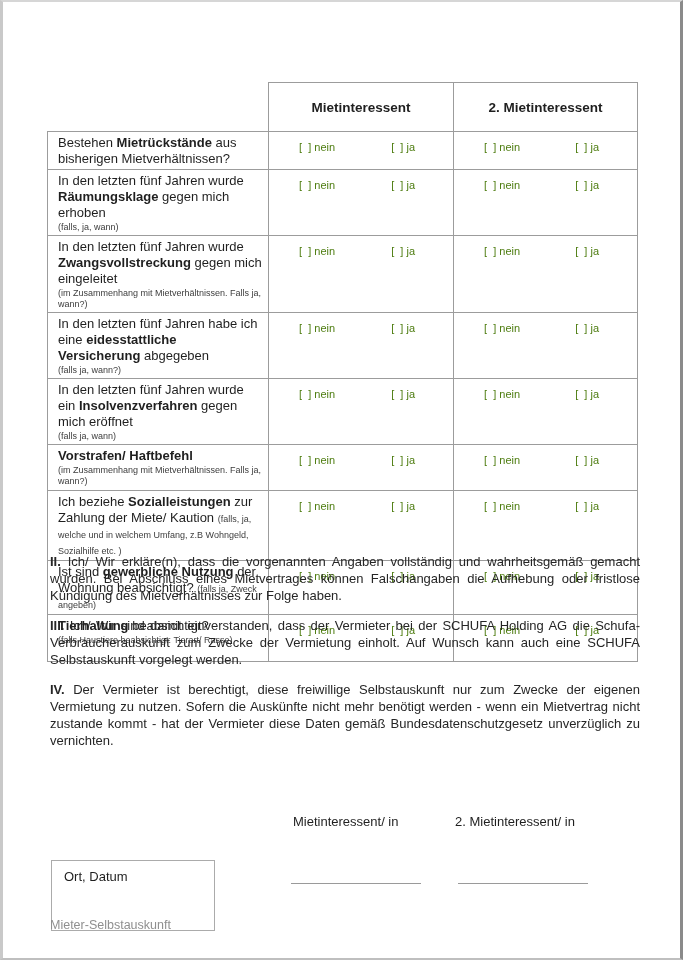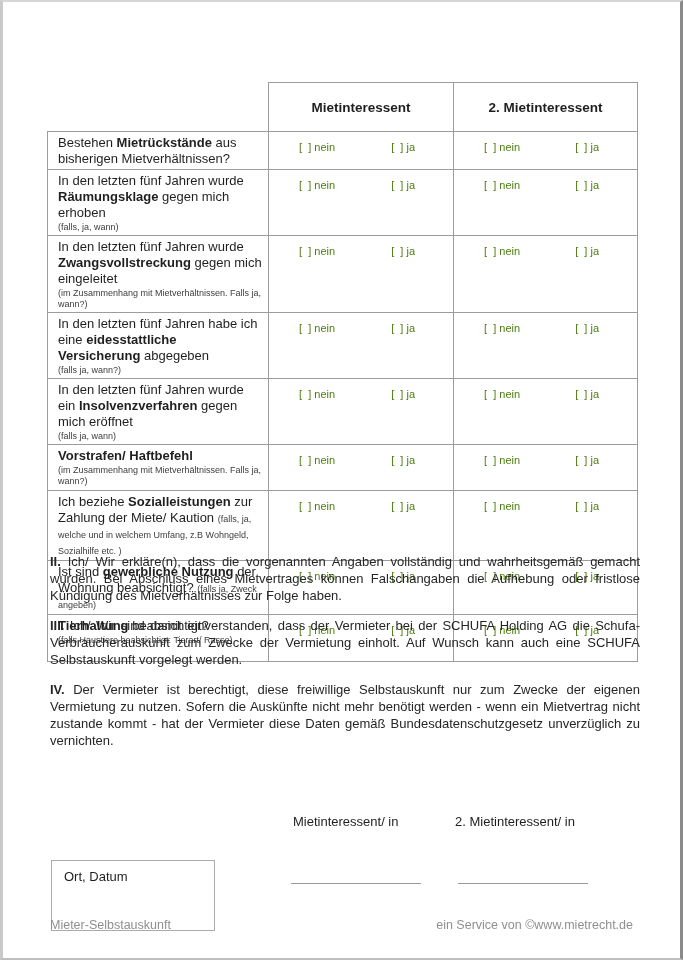--- a/index.html
+++ b/index.html
@@ -285,15 +285,14 @@
   <div class="ort-box">
     <span>Ort, Datum</span>
   </div>
 
   <span class="sig-label s1">Mietinteressent/ in</span>
   <span class="sig-label s2">2. Mietinteressent/ in</span>
   <div class="sig-line l1"></div>
   <div class="sig-line l2"></div>
 
   <span class="footer-left">Mieter-Selbstauskunft</span>
-  <span class="footer-right">ein Service von ©www.mietrecht.de</span>
 
 </div>
 
 </body></html>

